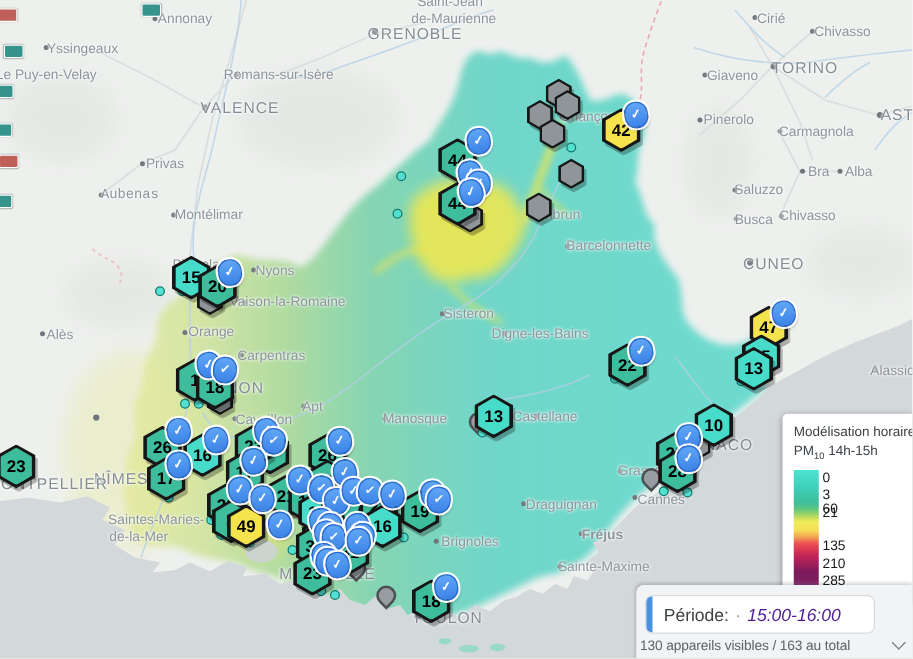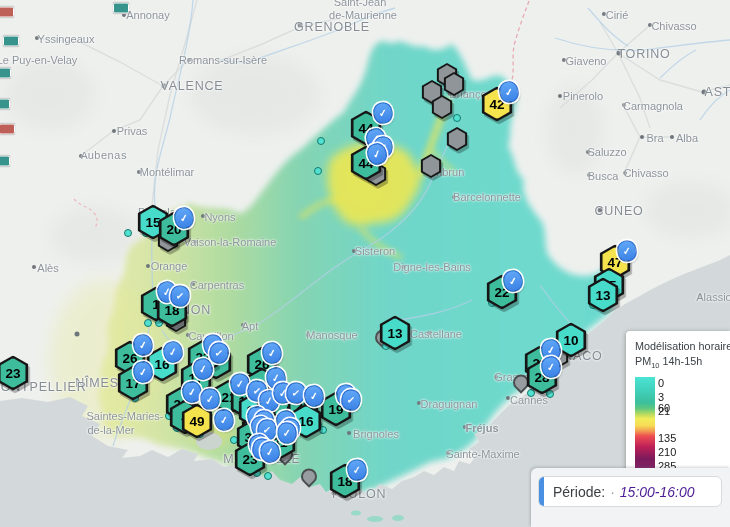--- a/index.html
+++ b/index.html
@@ -44,21 +44,21 @@
           border-radius:4px 0 0 4px;box-shadow:0 1px 5px rgba(0,0,0,.35);z-index:5;
           padding:9px 0 0 9px;box-sizing:border-box;}
   #legend .ttl{font-size:10.8px;color:#3c4247;white-space:nowrap;overflow:hidden;}
   #legend .sub{font-size:10.8px;color:#3c4247;margin-top:3px;}
   #legend sub{font-size:7.5px;}
   #lgd-row{display:flex;margin-top:7px;}
   #lgd-bar{width:20px;height:95px;}
   #lgd-labels{position:relative;margin-left:3px;width:40px;font-size:11px;color:#1a1a1a;}
   .slab{position:absolute;left:0;transform:translateY(-6%);line-height:13px;}
   
-  #br-panel{position:absolute;right:0;bottom:0;width:199px;height:59px;background:#f1f3f4;
+  #br-panel{position:absolute;right:0;bottom:0;width:221px;height:59px;background:#f1f3f4;
             border-top-left-radius:6px;box-shadow:-1px -1px 3px rgba(0,0,0,.18);z-index:6;}
   #periode-box{position:absolute;left:7px;top:8px;width:184px;height:31px;background:#fff;
                border:1px solid #d8dbde;border-radius:6px;box-sizing:border-box;overflow:hidden;
                display:flex;align-items:center;padding-left:14px;gap:5px;font-size:14px;cursor:pointer;}
   #pbar{position:absolute;left:0;top:0;bottom:0;width:4.5px;}
   #periode-label{color:#3c4043;}
   #periode-sep{color:#9aa0a6;}
   #status-row{position:absolute;left:3px;right:4px;bottom:4px;display:flex;align-items:center;
               justify-content:space-between;font-size:11px;letter-spacing:-.1px;color:#5f6368;cursor:pointer;}
   .chev{width:7px;height:7px;border-right:1.6px solid #757a7e;border-bottom:1.6px solid #757a7e;
@@ -742,15 +742,19 @@
     </div>
   </div>
 
   <div id="br-panel">
     <div id="periode-box">
       <div id="pbar" style="background: rgb(74, 144, 226);"></div>
       <span id="periode-label">Période:</span>
       <span id="periode-sep">·</span>
       <span id="periode-value" style="color: #4c1d95; font-style: italic;">15:00-16:00</span>
     </div>
+    <div id="status-row">
+      <span>130 appareils visibles / 163 au total</span>
+      <span class="chev"></span>
+    </div>
   </div>
 
 </div>
 
 </body></html>

